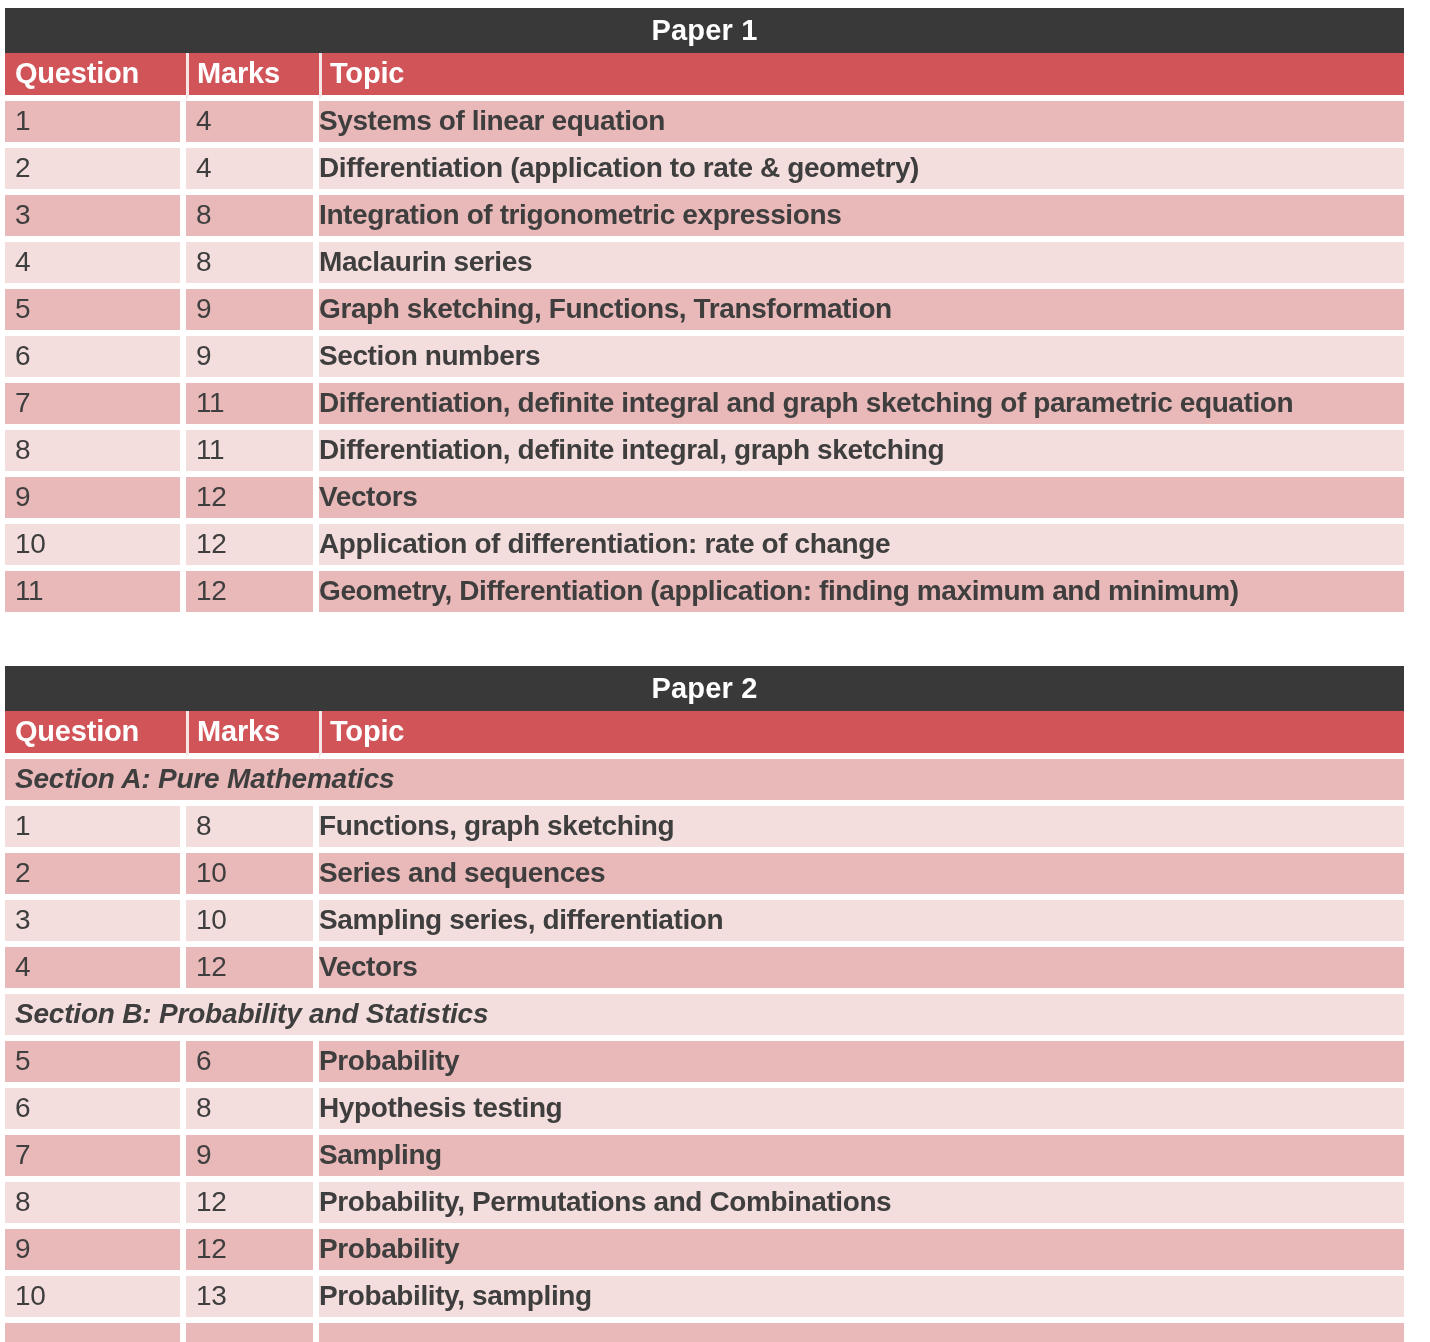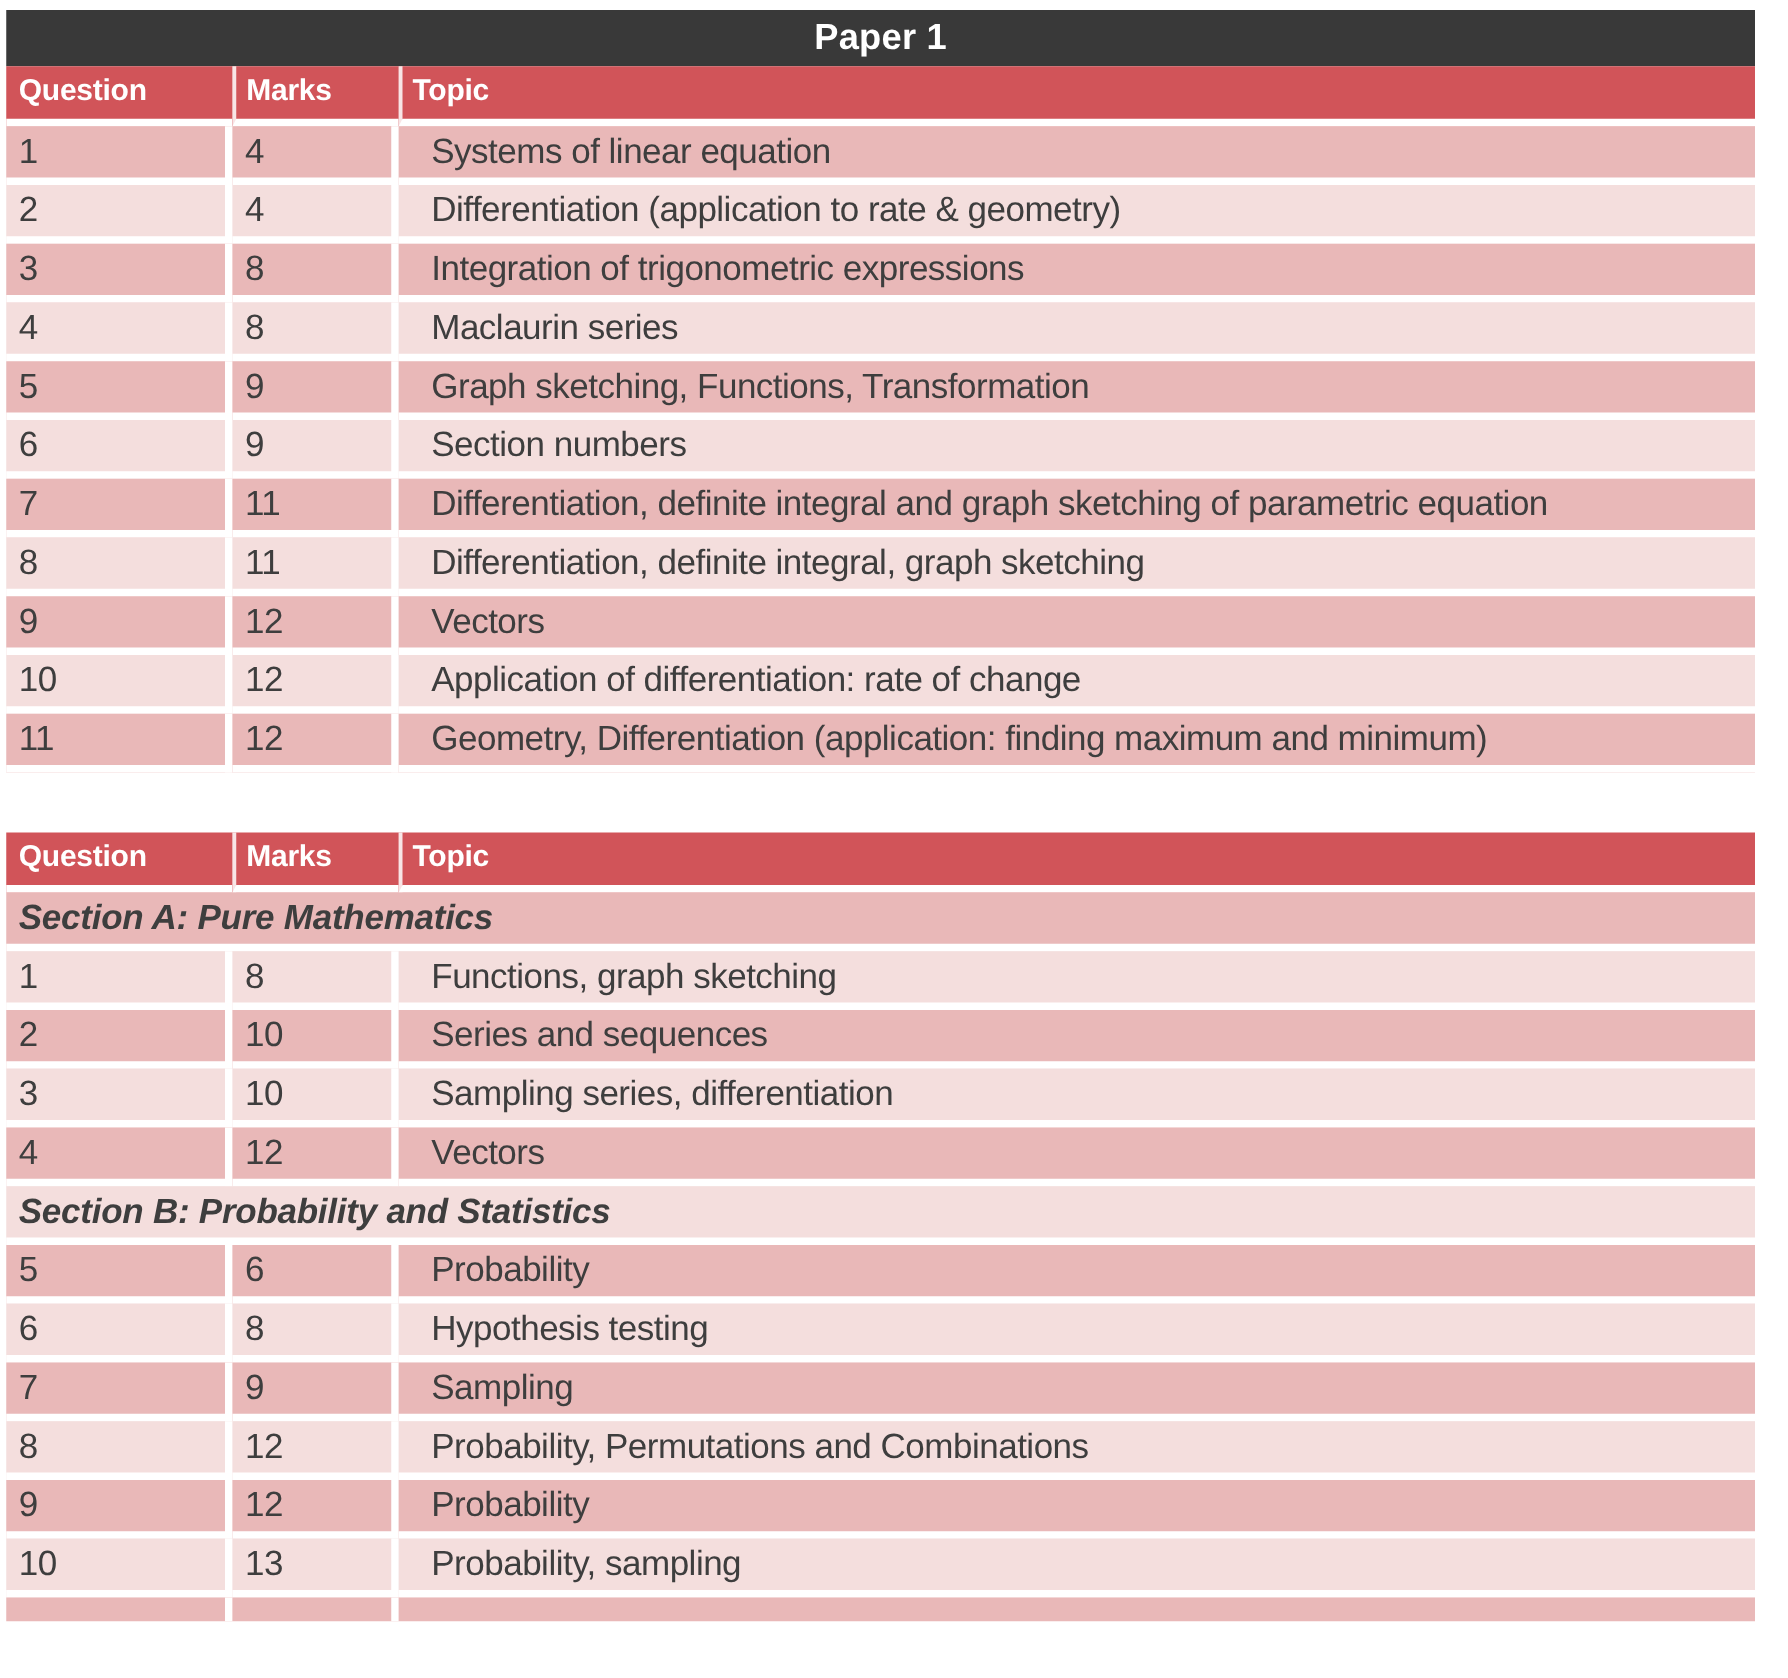--- a/index.html
+++ b/index.html
@@ -28,21 +28,21 @@
     color: #ffffff;
     font-size: 29px;
     font-weight: bold;
     text-align: center;
     height: 45px;
     letter-spacing: 0.2px;
   }
   tr.cols th {
     background: var(--header, #d15459);
     color: #ffffff;
-    font-size: 24px;
+    font-size: 29px;
     font-weight: bold;
     text-align: left;
     height: 48px;
     border-bottom: 6px solid #ffffff;
     padding: 0 0 2px 10px;
     letter-spacing: -0.2px;
   }
   tr.cols th.m, tr.cols th.t { border-left: 3px solid rgba(255,255,255,0.85); padding-left: 8px; margin-left: 36px; }
 
   td {
@@ -50,21 +50,21 @@
     font-size: 28px;
     color: var(--text, #3e3e3e);
     border-bottom: 6px solid #ffffff;
     padding: 0 6px 2px 10px;
     letter-spacing: -0.4px;
     white-space: nowrap;
     overflow: hidden;
     vertical-align: middle;
   }
   td.q, td.m { border-right: 6px solid #ffffff; }
-  td.t { padding-left: 26px; }
+  td.t { padding-left: 0; font-weight: bold; }
   tr.dark  td { background: var(--band-dark, #e9b8b8); }
   tr.light td { background: var(--band-light, #f4dedd); }
   td.section { font-weight: bold; letter-spacing: -0.2px; font-style: italic; }
 
   tr.partial td { height: 19px; border-bottom: 0; }
 </style>
 </head>
 <body>
 
 <div class="page">
@@ -144,20 +144,23 @@
       </tbody>
   </table>
 
   <table class="paper">
     <colgroup>
         <col class="c-question">
         <col class="c-marks">
         <col class="c-topic">
       </colgroup>
     <thead>
+      <tr>
+        <th colspan="3" class="title-bar">Paper 2</th>
+      </tr>
       <tr class="cols">
         <th class="q">Question</th>
         <th class="m">Marks</th>
         <th class="t">Topic</th>
       </tr>
     </thead>
     <tbody>
         <tr class="dark">
     <td colspan="3" class="section">Section A: Pure Mathematics</td>
   </tr>

